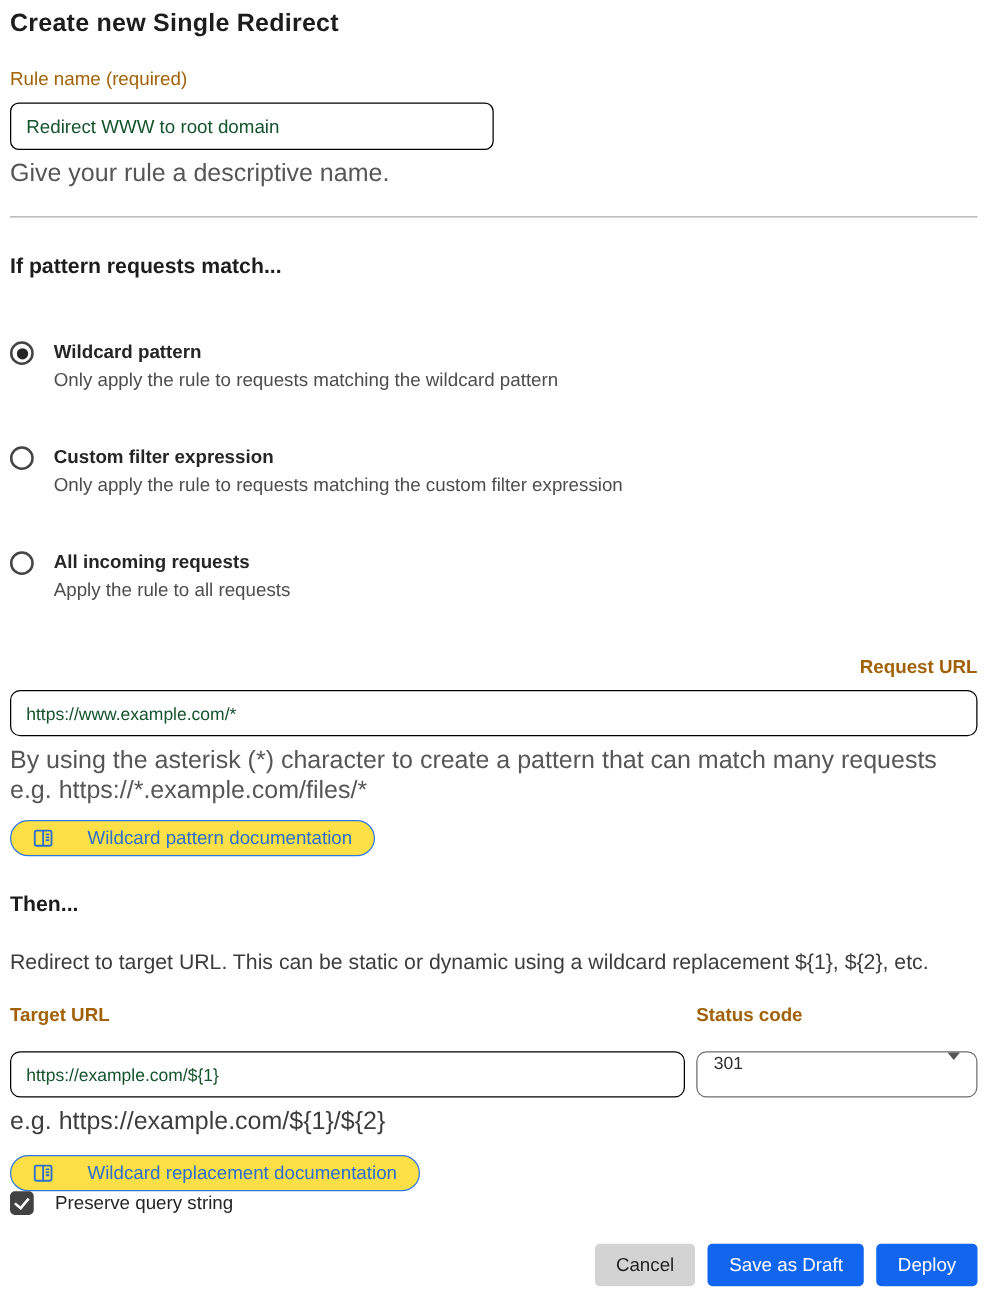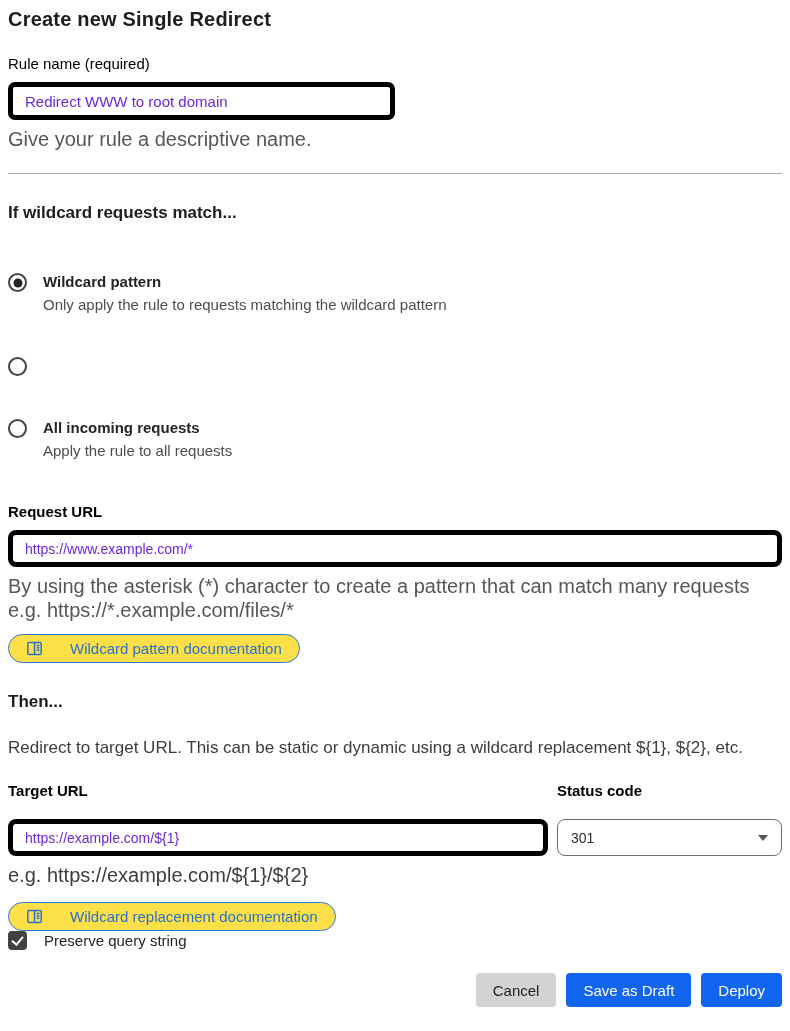--- a/index.html
+++ b/index.html
@@ -14,34 +14,34 @@
   .page-title {
     font-size: 20px;
     font-weight: 700;
     line-height: 26px;
     color: #1d1d1d;
     letter-spacing: .2px;
   }
   .field-label {
     display: block;
     font-size: 15px;
-    color: #000000;
+    color: #a16207;
     line-height: 19px;
   }
   .field-label.strong { font-weight: 700; }
   .label-rule-name { margin-top: 22px; font-weight: 400; }
   .text-input {
     display: block;
     height: 38px;
-    border: 5px solid #000000;
+    border: 1px solid #000000;
     border-radius: 7px;
     padding: 0 12px;
     font-family: "Liberation Sans", sans-serif;
     font-size: 15px;
-    color: #6d28d9;
+    color: #14532d;
     background: #fff;
     outline: none;
     width: 100%;
   }
   .rule-name-input { margin-top: 9px; width: 387px; }
   .help-text {
     margin-top: 7px;
     font-size: 20px;
     line-height: 24px;
     color: #565656;
@@ -89,21 +89,21 @@
     font-weight: 700;
     line-height: 19px;
     color: #252525;
   }
   .radio-desc {
     margin-top: 4px;
     font-size: 15px;
     line-height: 19px;
     color: #4d4d4d;
   }
-  .label-request-url { margin-top: 40px; }
+  .label-request-url { margin-top: 40px; text-align: right; }
   .request-url-input { margin-top: 9px; height: 37px; border-radius: 8px; font-size: 14px; }
   .request-url-help { max-width: 760px; }
   .doc-button {
     margin-top: 12px;
     display: inline-flex;
     align-items: center;
     gap: 27px;
     height: 29px;
     padding: 0 17px;
     background: #fde047;
@@ -125,21 +125,20 @@
   .target-row {
     margin-top: 22px;
     display: flex;
     gap: 9px;
   }
   .target-col { flex: 1 1 auto; }
   .status-col { flex: 0 0 225px; }
   .target-url-input, .status-select { margin-top: 19px; height: 37px; border-radius: 8px; font-size: 14px; }
   .status-select {
     display: flex;
-    align-items: center;
     justify-content: space-between;
     border: 1px solid #6e6e6e;
     padding: 0 13px;
     color: #2d2d2d;
     cursor: pointer;
     background: #fff;
   }
   .caret-down {
     width: 0; height: 0;
     border-left: 5.5px solid transparent;
@@ -196,34 +195,38 @@
 
 
 <h1 class="page-title">Create new Single Redirect</h1>
 
 <label class="field-label label-rule-name">Rule name (required)</label>
 <input class="text-input rule-name-input" type="text" value="Redirect WWW to root domain" style="">
 <div class="help-text">Give your rule a descriptive name.</div>
 
 <hr class="divider">
 
-<h2 class="section-heading">If wildcard requests match...</h2>
+<h2 class="section-heading">If pattern requests match...</h2>
 
 <div class="radio-group">
 
   <div class="radio-option">
     <span class="radio-circle on"></span>
     <span>
       <div class="radio-title">Wildcard pattern</div>
       <div class="radio-desc">Only apply the rule to requests matching the wildcard pattern</div>
     </span>
   </div>
 
   <div class="radio-option">
     <span class="radio-circle"></span>
+    <span>
+      <div class="radio-title">Custom filter expression</div>
+      <div class="radio-desc">Only apply the rule to requests matching the custom filter expression</div>
+    </span>
   </div>
 
   <div class="radio-option">
     <span class="radio-circle"></span>
     <span>
       <div class="radio-title">All incoming requests</div>
       <div class="radio-desc">Apply the rule to all requests</div>
     </span>
   </div>
 

